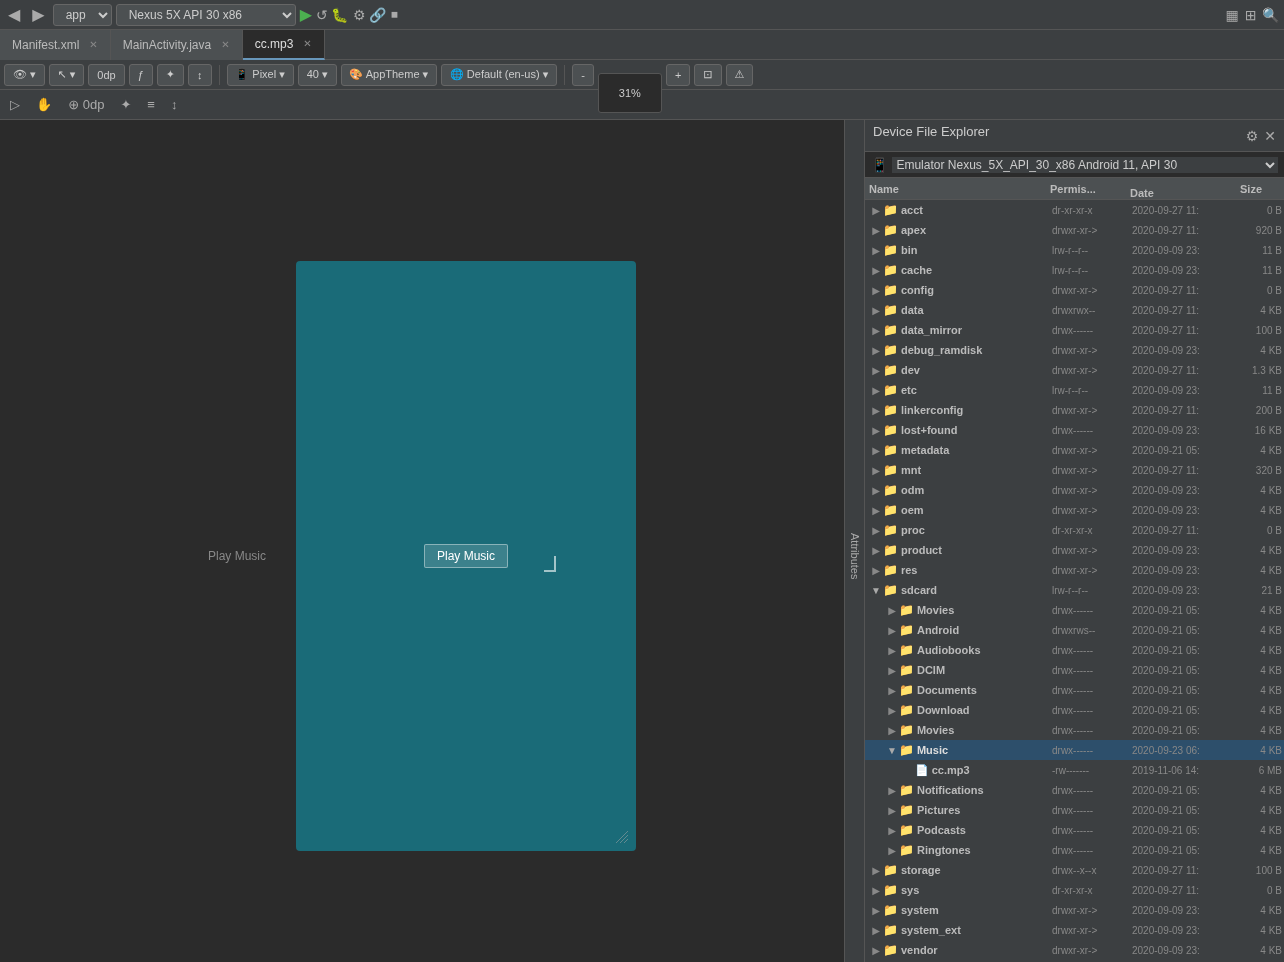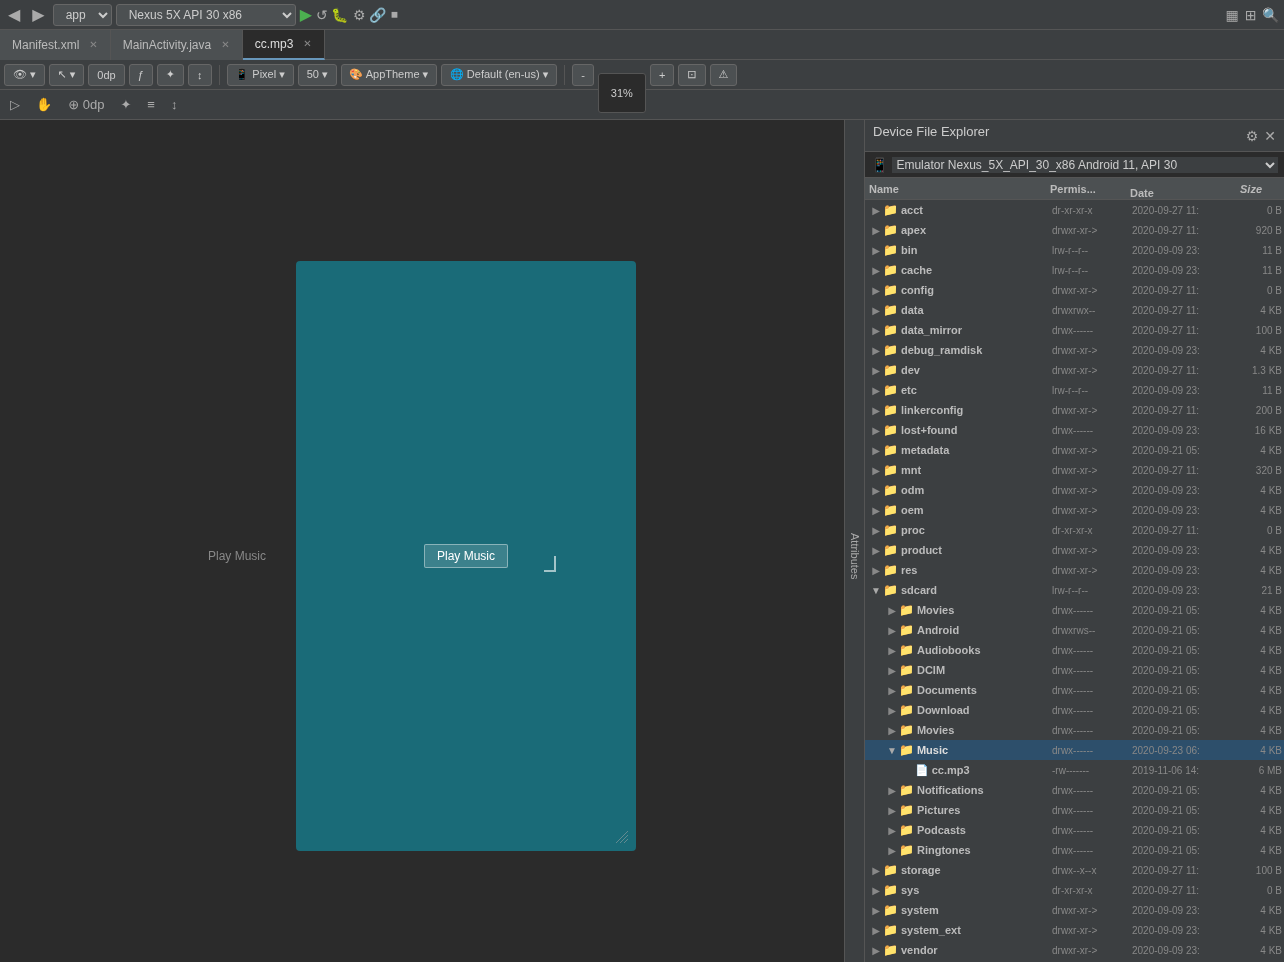--- a/index.html
+++ b/index.html
@@ -16,21 +16,21 @@
 
     
     .tab-bar { display: flex; align-items: center; background: #3c3f41; height: 30px; border-bottom: 1px solid #555; }
     .tab { display: flex; align-items: center; padding: 0 12px; height: 30px; background: #4c5052; border-right: 1px solid #555; font-size: 12px; color: #bbb; cursor: pointer; gap: 6px; }
     .tab.active { background: #2b2b2b; color: #ddd; border-bottom: 2px solid #6897bb; }
     .tab-close { font-size: 10px; color: #888; cursor: pointer; margin-left: 4px; }
 
     
     .toolbar2 { display: flex; align-items: center; background: #3c3f41; height: 30px; border-bottom: 1px solid #555; padding: 0 4px; gap: 4px; }
     .toolbar2-btn { background: #4c5052; border: 1px solid #666; color: #ccc; padding: 2px 8px; border-radius: 3px; font-size: 11px; cursor: pointer; height: 22px; display: flex; align-items: center; gap: 3px; }
-    .zoom-display { background: #2b2b2b; border: 1px solid #555; color: #ccc; padding: 2px 12px; border-radius: 3px; font-size: 11px; height: 40px; display: flex; align-items: center; margin-top: 36px; }
+    .zoom-display { background: #2b2b2b; border: 1px solid #555; color: #ccc; padding: 2px 20px; border-radius: 3px; font-size: 11px; height: 40px; display: flex; align-items: center; margin-top: 36px; }
     .toolbar2-sep { width: 1px; background: #555; height: 20px; margin: 0 3px; }
 
     
     .toolbar3 { display: flex; align-items: center; background: #3c3f41; height: 30px; border-bottom: 1px solid #555; padding: 0 4px; gap: 4px; }
     .toolbar3-btn { background: none; border: none; color: #aaa; padding: 2px 6px; cursor: pointer; font-size: 13px; }
 
     
     .main-area { display: flex; height: calc(962px - 90px); }
 
     
@@ -54,21 +54,21 @@
     
     .file-tree { flex: 1; overflow-y: auto; background: #3c3f41; }
     .file-tree::-webkit-scrollbar { width: 8px; }
     .file-tree::-webkit-scrollbar-track { background: #3c3f41; }
     .file-tree::-webkit-scrollbar-thumb { background: #555; }
 
     .tree-header { display: flex; align-items: center; padding: 2px 4px; background: #4c5052; border-bottom: 1px solid #555; font-size: 11px; color: #bbb; font-weight: 600; height: 22px; }
     .tree-header-name { flex: 1; }
     .tree-header-perms { width: 80px; }
     .tree-header-date { width: 110px; margin-top: 8px; }
-    .tree-header-size { width: 40px; font-style: italic; }
+    .tree-header-size { width: 40px; }
 
     .tree-row { display: flex; align-items: center; height: 20px; cursor: pointer; font-size: 11px; color: #bbb; padding: 0 2px; }
     .tree-row.selected { background: #2d4f6b; color: #ddd; }
     .tree-arrow { width: 14px; display: inline-block; text-align: center; color: #888; font-size: 10px; cursor: pointer; }
     .tree-arrow.expanded { color: #aaa; }
     .folder-icon { margin-right: 3px; font-size: 12px; }
     .file-icon { margin-right: 3px; font-size: 11px; }
     .row-name { flex: 1; overflow: hidden; text-overflow: ellipsis; white-space: nowrap; font-weight: bold; }
     .row-perms { width: 80px; color: #888; font-size: 10px; overflow: hidden; text-overflow: ellipsis; white-space: nowrap; }
     .row-date { width: 110px; color: #888; font-size: 10px; overflow: hidden; text-overflow: ellipsis; white-space: nowrap; }
@@ -116,21 +116,21 @@
 
 <div class="toolbar2">
   <button class="toolbar2-btn">👁 ▾</button>
   <button class="toolbar2-btn">↖ ▾</button>
   <button class="toolbar2-btn">0dp</button>
   <button class="toolbar2-btn">ƒ</button>
   <button class="toolbar2-btn">✦</button>
   <button class="toolbar2-btn">↕</button>
   <div class="toolbar2-sep"></div>
   <button class="toolbar2-btn">📱 Pixel ▾</button>
-  <button class="toolbar2-btn">50 ▾</button>
+  <button class="toolbar2-btn">40 ▾</button>
   <button class="toolbar2-btn">🎨 AppTheme ▾</button>
   <button class="toolbar2-btn">🌐 Default (en-us) ▾</button>
   <div class="toolbar2-sep"></div>
   <button class="toolbar2-btn">-</button>
   <div class="zoom-display">31%</div>
   <button class="toolbar2-btn">+</button>
   <button class="toolbar2-btn">⊡</button>
   <button class="toolbar2-btn">⚠</button>
 </div>
 

